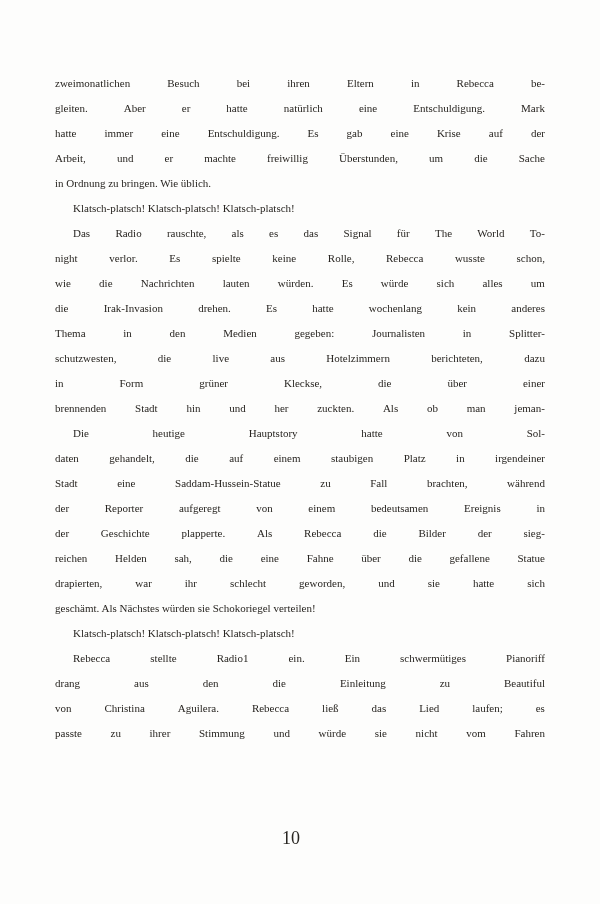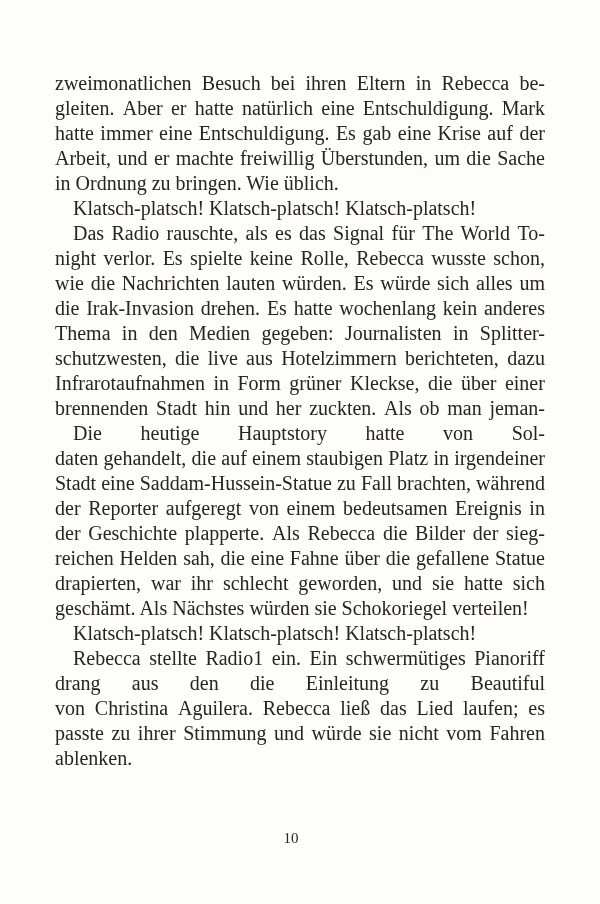--- a/index.html
+++ b/index.html
@@ -14,21 +14,21 @@
     overflow: hidden;
     font-family: "Liberation Serif", "DejaVu Serif", serif;
     color: #282521;
   }
 
   .text-block {
     position: absolute;
     left: 55px;
     top: 71px;
     width: 490px;
-    font-size: 20px;
+    font-size: 11px;
   }
 
   .line {
     height: 25px;
     line-height: 25px;
   }
   .line.justify {
     display: flex;
     justify-content: space-between;
     align-items: baseline;
@@ -41,21 +41,21 @@
     white-space: pre;
   }
   .italic { }
 
   .page-number {
     position: absolute;
     top: 828px;
     left: 0;
     width: 582px;
     text-align: center;
-    font-size: 15px;
+    font-size: 18px;
     line-height: 20px;
     color: #282521;
   }
 </style>
 </head>
 <body>
 
 <div class="page">
   <div class="text-block" id="text-block">
       <div class="line justify">
@@ -162,21 +162,20 @@
       <div class="line justify">
         <span class="word">schutzwesten,</span>
         <span class="word">die</span>
         <span class="word">live</span>
         <span class="word">aus</span>
         <span class="word">Hotelzimmern</span>
         <span class="word">berichteten,</span>
         <span class="word">dazu</span>
       </div>
       <div class="line justify">
-        <span class="word">Infrarotaufnahmen</span>
         <span class="word">in</span>
         <span class="word">Form</span>
         <span class="word">grüner</span>
         <span class="word">Kleckse,</span>
         <span class="word">die</span>
         <span class="word">über</span>
         <span class="word">einer</span>
       </div>
       <div class="line justify">
         <span class="word">brennenden</span>
@@ -298,16 +297,15 @@
         <span class="word">zu</span>
         <span class="word">ihrer</span>
         <span class="word">Stimmung</span>
         <span class="word">und</span>
         <span class="word">würde</span>
         <span class="word">sie</span>
         <span class="word">nicht</span>
         <span class="word">vom</span>
         <span class="word">Fahren</span>
       </div>
-      <div class="line plain"><span class="">ablenken.</span></div>
     </div>
   <div class="page-number">10</div>
 </div>
 
 </body></html>

